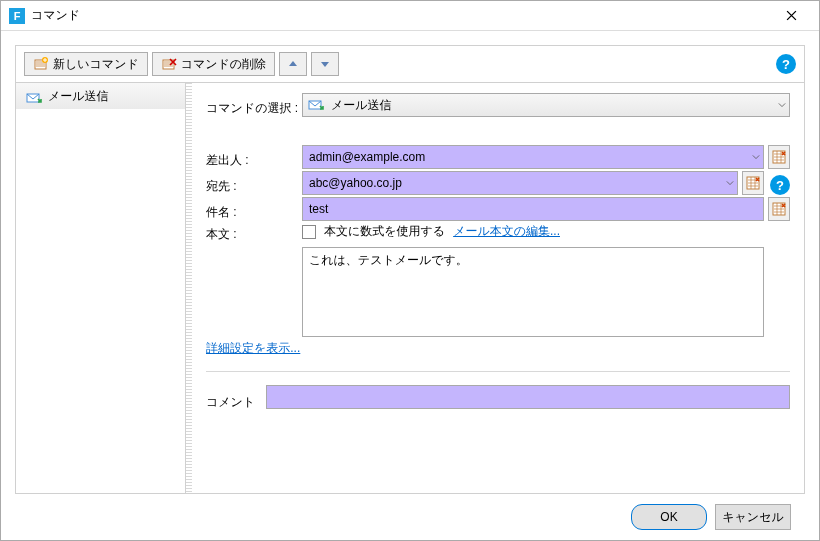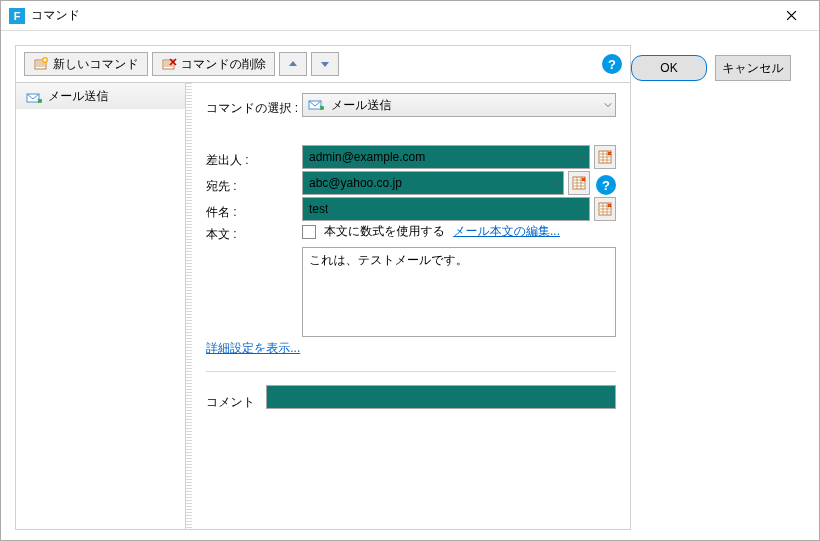--- a/index.html
+++ b/index.html
@@ -5,41 +5,41 @@
   * { box-sizing: border-box; }
   html, body { margin: 0; padding: 0; font-family: "Meiryo", "Yu Gothic", sans-serif; font-size: 12px; color: #000; }
   .window { width: 820px; height: 541px; background: #fff; border: 1px solid #aaa; display: flex; flex-direction: column; }
   .titlebar { height: 30px; display: flex; align-items: center; justify-content: space-between; padding: 0 8px; border-bottom: 1px solid #ddd; }
   .titlebar-left { display: flex; align-items: center; gap: 6px; }
   .app-icon { width: 16px; height: 16px; background: #1ba1e2; display: flex; align-items: center; justify-content: center; color: #fff; font-weight: bold; font-size: 11px; }
   .titlebar-title { font-size: 12px; }
   .close-btn { width: 40px; height: 28px; display: flex; align-items: center; justify-content: center; cursor: pointer; }
   .close-btn svg { width: 11px; height: 11px; }
 
-  .content { flex: 1; padding: 14px 14px 10px 14px; display: flex; flex-direction: row; }
+  .content { flex: 1; padding: 14px 14px 10px 14px; display: flex; flex-direction: column; }
   .inner { flex: 1; border: 1px solid #d0d0d0; display: flex; flex-direction: column; }
   .toolbar { display: flex; align-items: center; gap: 4px; padding: 6px 8px; }
   .tbtn { display: flex; align-items: center; gap: 4px; border: 1px solid #adadad; background: #f0f0f0; padding: 3px 8px; height: 24px; cursor: pointer; }
   .tbtn.icon-only { width: 28px; justify-content: center; padding: 0; }
   .tbtn .t-icon { width: 16px; height: 16px; display: flex; align-items: center; justify-content: center; }
   .toolbar-spacer { flex: 1; }
   .help-btn { width: 20px; height: 20px; border-radius: 50%; background: #0099e5; color: #fff; display: flex; align-items: center; justify-content: center; font-weight: bold; cursor: pointer; font-size: 13px; }
 
   .body2 { flex: 1; display: flex; border-top: 1px solid #d0d0d0; }
   .sidebar { width: 170px; border-right: 1px solid #d0d0d0; background: #fff; display: flex; flex-direction: column; }
   .sidebar-item { display: flex; align-items: center; gap: 6px; padding: 6px 10px; height: 26px; cursor: pointer; background: linear-gradient(#f7f7f7, #eaeaea); }
   .mail-icon { width: 16px; height: 12px; position: relative; }
   .mail-icon svg { width: 16px; height: 16px; }
   .splitter { width: 6px; background: repeating-linear-gradient(#d8d8d8 0 1px, #fff 1px 3px); cursor: col-resize; }
 
   .main { flex: 1; display: flex; flex-direction: column; padding: 10px 14px 8px 14px; position: relative; }
   .row { display: flex; align-items: flex-end; margin-bottom: 2px; }
   .row .label { width: 96px; }
   .select-wrap, .input-wrap, .combo-wrap { flex: 1; position: relative; display: flex; }
-  .combo, .textin { width: 100%; height: 24px; border: 1px solid #a9a9a9; padding: 2px 6px; font-family: inherit; font-size: 12px; background: #0f766e; }
+  .combo, .textin { width: 100%; height: 24px; border: 1px solid #a9a9a9; padding: 2px 6px; font-family: inherit; font-size: 12px; background: #c4b5fd; }
   .combo { appearance: none; padding-right: 22px; }
   .combo-wrap.cmd { background: linear-gradient(#f7f7f7, #e8e8e8); }
   .combo-wrap.cmd .combo { background: transparent; }
   .combo-icon { position: absolute; left: 6px; top: 50%; transform: translateY(-50%); width: 16px; height: 16px; display: flex; align-items: center; justify-content: center; }
   .combo-wrap.cmd .combo { padding-left: 28px; }
   .combo-caret { position: absolute; right: 4px; top: 50%; transform: translateY(-50%); pointer-events: none; }
   .combo-caret svg { width: 8px; height: 8px; }
   .aux-btn { width: 22px; height: 24px; margin-left: 4px; border: 1px solid #adadad; background: #f0f0f0; display: flex; align-items: center; justify-content: center; cursor: pointer; }
   .aux-btn svg { width: 14px; height: 14px; }
   .help-inline { margin-left: 6px; }

